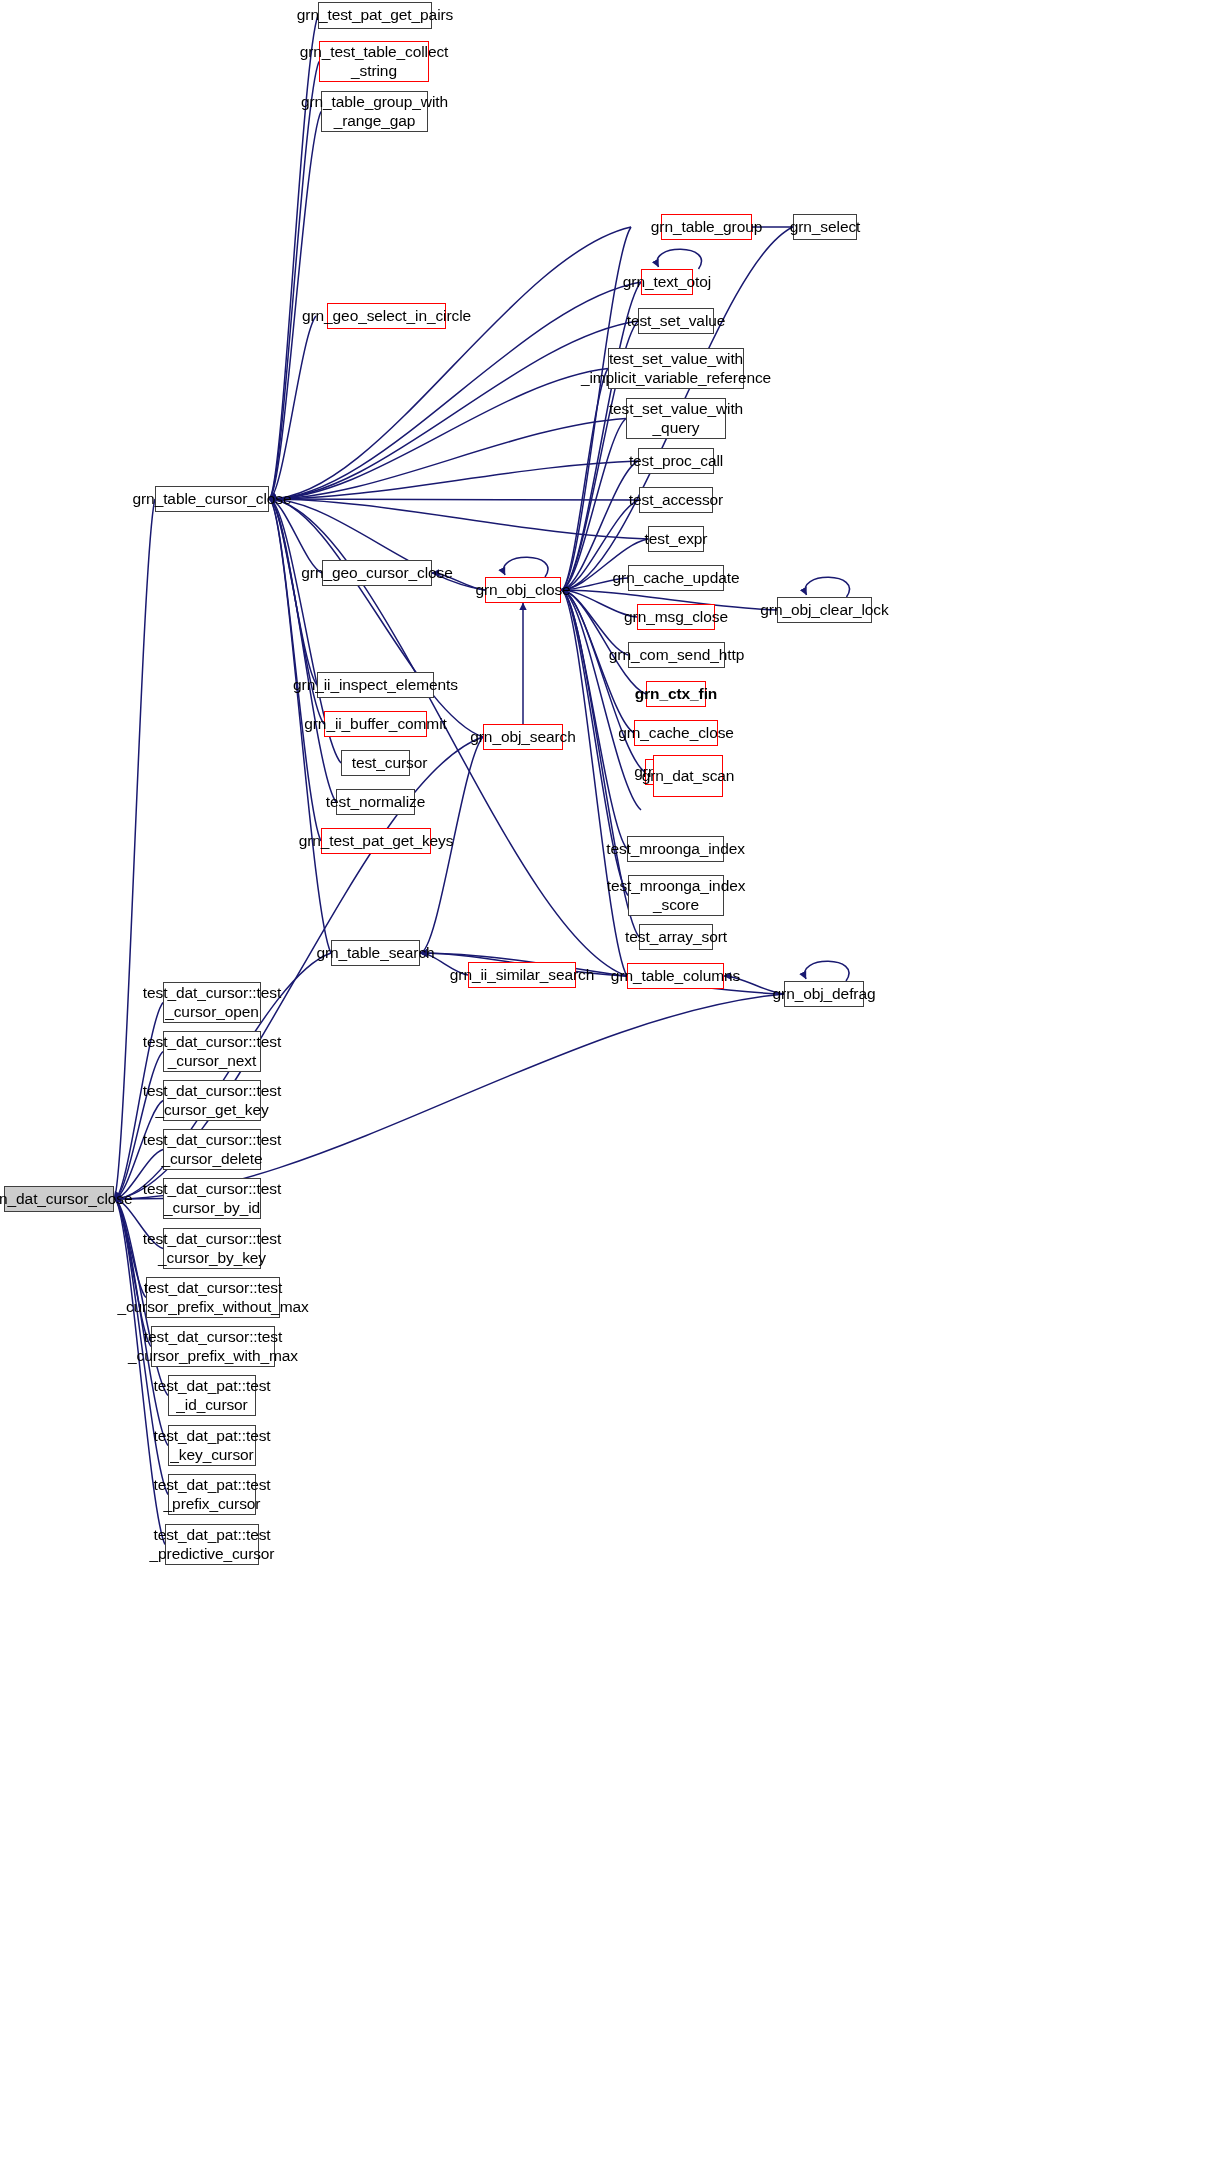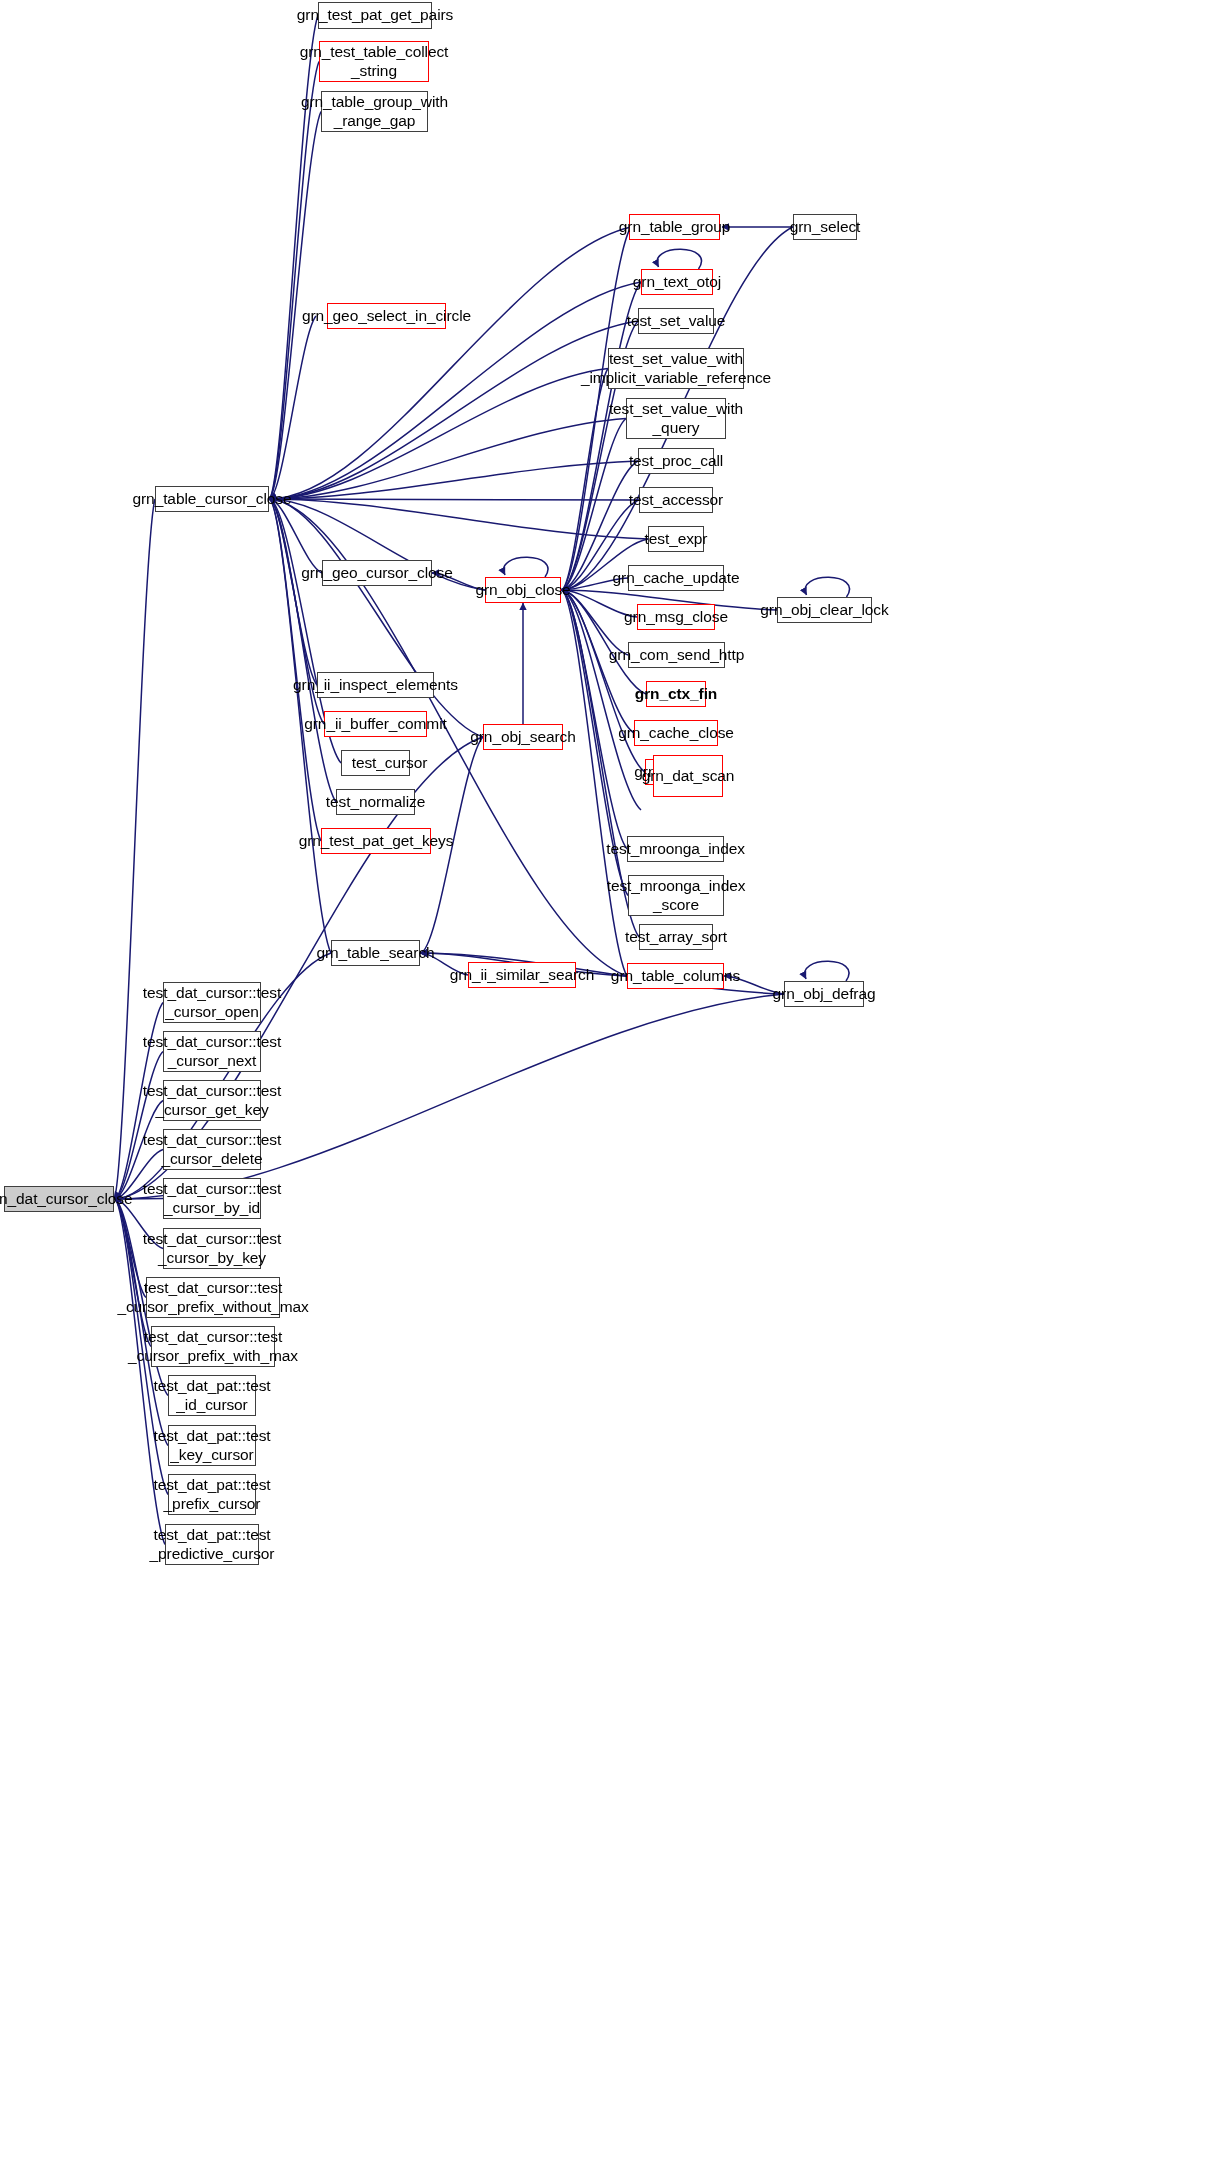--- a/index.html
+++ b/index.html
@@ -147,22 +147,22 @@
     <div class="node black" style="left: 322px; top: 560px; width: 110px; height: 26px;"><span>grn_geo_cursor_close</span></div>
     <div class="node black" style="left: 317px; top: 672px; width: 117px; height: 26px;"><span>grn_ii_inspect_elements</span></div>
     <div class="node red" style="left: 324px; top: 711px; width: 103px; height: 26px;"><span>grn_ii_buffer_commit</span></div>
     <div class="node black" style="left: 341px; top: 750px; width: 69px; height: 26px; padding-left: 28px;"><span>test_cursor</span></div>
     <div class="node black" style="left: 336px; top: 789px; width: 79px; height: 26px;"><span>test_normalize</span></div>
     <div class="node red" style="left: 321px; top: 828px; width: 110px; height: 26px;"><span>grn_test_pat_get_keys</span></div>
     <div class="node black" style="left: 331px; top: 940px; width: 89px; height: 26px;"><span>grn_table_search</span></div>
     <div class="node red" style="left: 483px; top: 724px; width: 80px; height: 26px;"><span>grn_obj_search</span></div>
     <div class="node red" style="left: 485px; top: 577px; width: 76px; height: 26px;"><span>grn_obj_close</span></div>
     <div class="node red" style="left: 468px; top: 962px; width: 108px; height: 26px;"><span>grn_ii_similar_search</span></div>
-    <div class="node red" style="left: 629px; top: 214px; width: 91px; height: 26px;"><span>grn_table_group</span></div>
-    <div class="node red" style="left: 641px; top: 269px; width: 72px; height: 26px;"><span>grn_text_otoj</span></div>
+    <div class="node red" style="left: 661px; top: 214px; width: 91px; height: 26px;"><span>grn_table_group</span></div>
+    <div class="node red" style="left: 641px; top: 269px; width: 52px; height: 26px;"><span>grn_text_otoj</span></div>
     <div class="node black" style="left: 638px; top: 308px; width: 76px; height: 26px;"><span>test_set_value</span></div>
     <div class="node black" style="left: 608px; top: 348px; width: 136px; height: 41px;"><span>test_set_value_with
 _implicit_variable_reference</span></div>
     <div class="node black" style="left: 626px; top: 398px; width: 100px; height: 41px;"><span>test_set_value_with
 _query</span></div>
     <div class="node black" style="left: 638px; top: 448px; width: 76px; height: 26px;"><span>test_proc_call</span></div>
     <div class="node black" style="left: 639px; top: 487px; width: 74px; height: 26px;"><span>test_accessor</span></div>
     <div class="node black" style="left: 648px; top: 526px; width: 56px; height: 26px;"><span>test_expr</span></div>
     <div class="node black" style="left: 628px; top: 565px; width: 96px; height: 26px;"><span>grn_cache_update</span></div>
     <div class="node red" style="left: 637px; top: 604px; width: 78px; height: 26px;"><span>grn_msg_close</span></div>

